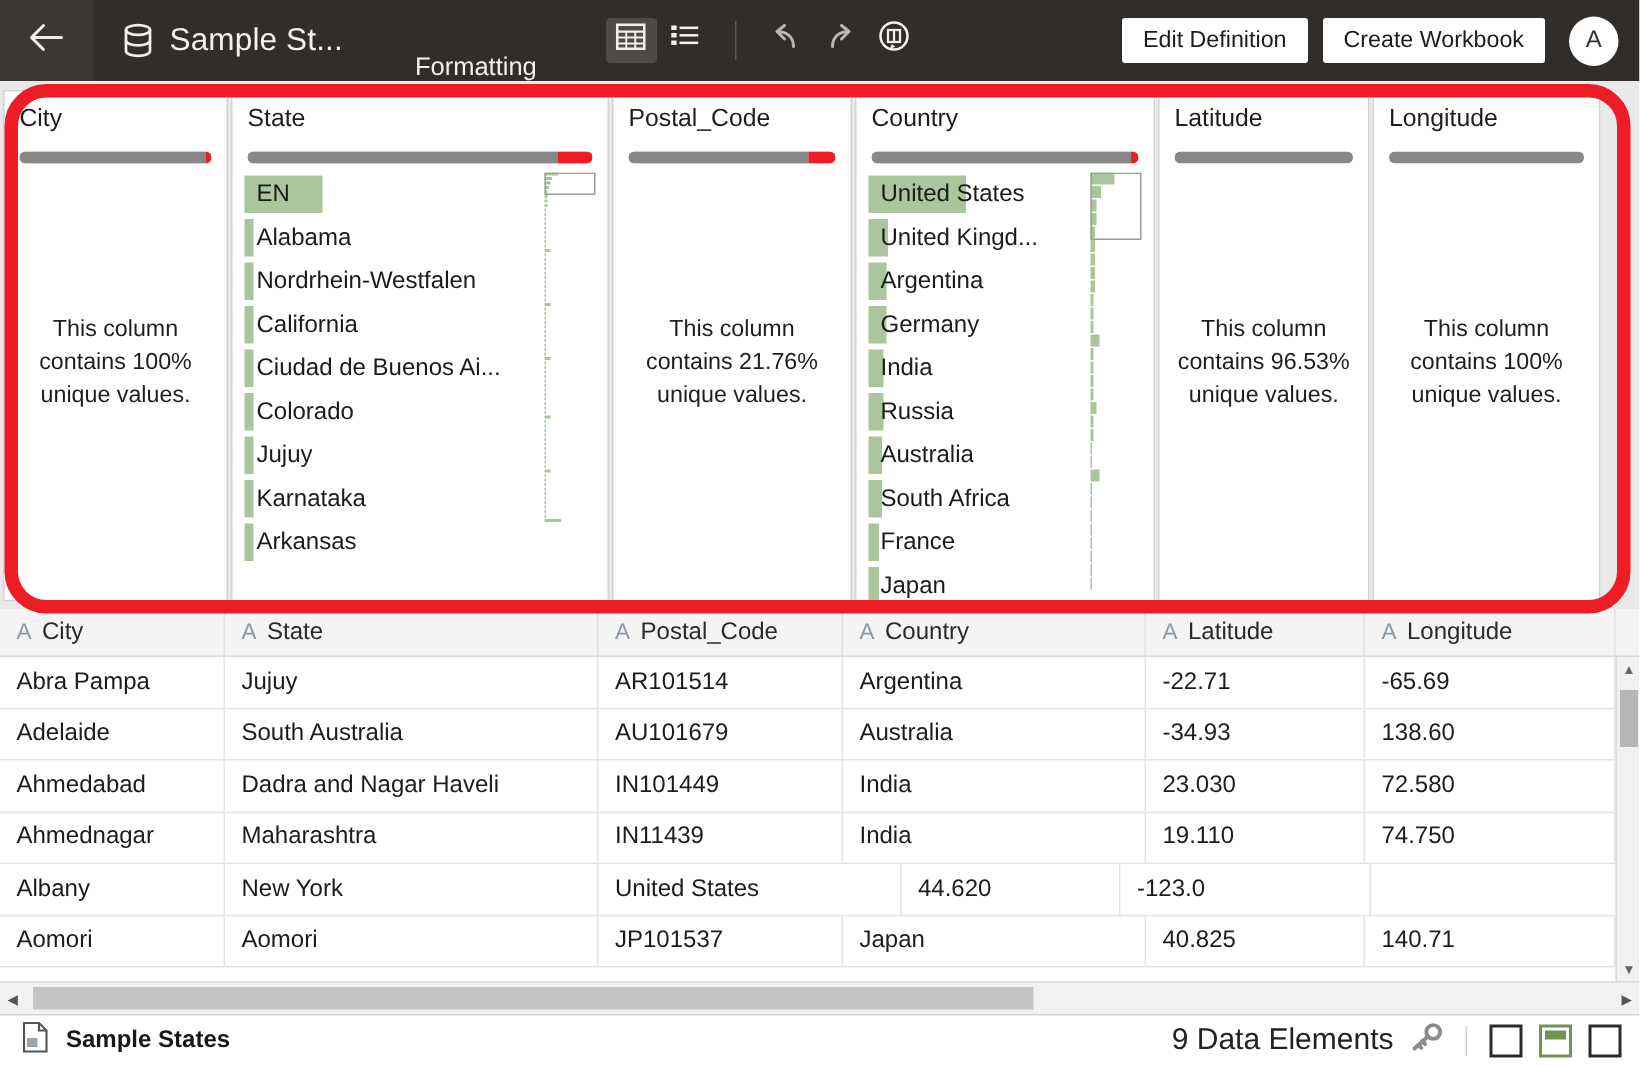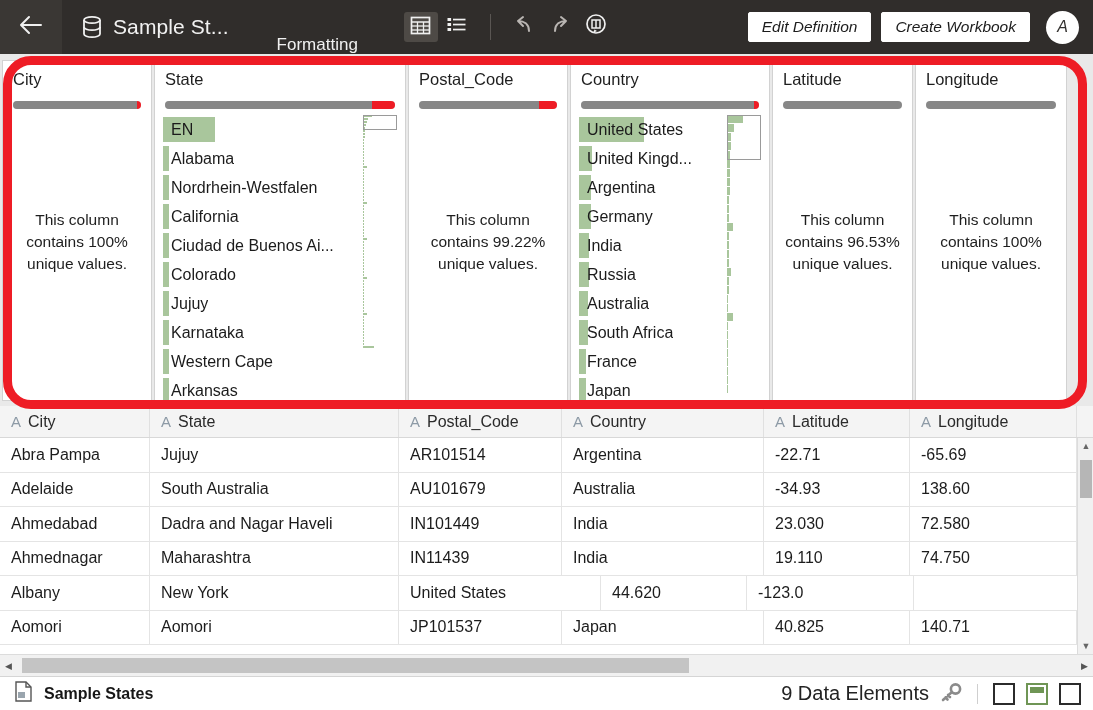--- a/index.html
+++ b/index.html
@@ -57,21 +57,21 @@
   }
   .tool-btn {
     width: 34px; height: 30px;
     display: flex; align-items: center; justify-content: center;
     border-radius: 3px; cursor: pointer;
   }
   .tool-btn.active { background: #4e4a46; }
   .tool-sep { width: 1px; height: 26px; background: #5a5653; margin: 0 14px; }
   .hdr-right {
     margin-left: auto; display: flex; align-items: center; gap: 10px;
-    padding-right: 14px; height: 54px; font-style: italic;
+    padding-right: 14px; height: 54px;
   }
   .wbtn {
     background: #ffffff; color: #1c1c1c;
     font-size: 15.5px;
     height: 30px; padding: 0 13px;
     border: 1px solid #ffffff; border-radius: 2px;
     display: flex; align-items: center;
     cursor: pointer; white-space: nowrap;
   }
   .avatar {
@@ -403,24 +403,20 @@
             <div class="vrow">
               <div class="vbar" style="width: 3%;"></div>
               <span class="vlabel">Jujuy</span>
             </div>
             <div class="vrow">
               <div class="vbar" style="width: 3%;"></div>
               <span class="vlabel">Karnataka</span>
             </div>
             <div class="vrow">
               <div class="vbar" style="width: 3%;"></div>
-              <span class="vlabel">Western Cape</span>
-            </div>
-            <div class="vrow">
-              <div class="vbar" style="width: 3%;"></div>
               <span class="vlabel">Arkansas</span>
             </div>
           </div>
           <div class="mini-hist">
             <div class="mh-bar" style="width: 9px; height: 2px;"></div>
             <div class="mh-bar" style="width: 5px; height: 2px;"></div>
             <div class="mh-bar" style="width: 4px; height: 2px;"></div>
             <div class="mh-bar" style="width: 3px; height: 2px;"></div>
             <div class="mh-bar" style="width: 2px; height: 2px;"></div>
             <div class="mh-bar" style="width: 2px; height: 2px;"></div>
@@ -499,21 +495,21 @@
             <div class="mh-viewport" style="width: 34px; height: 15px;"></div>
           </div>
         </div>
       </div>
       <div class="card" style="width: 160px;">
         <div class="card-title">Postal_Code</div>
         <div class="bar-wrap">
           <div class="bar-gray" style="width: 87%;"></div>
           <div class="bar-red" style="width: 13%;"></div>
         </div>
-        <div class="unique-msg">This column contains 99.22% unique values.</div>
+        <div class="unique-msg">This column contains 21.76% unique values.</div>
       </div>
       <div class="card" style="width: 200px;">
         <div class="card-title">Country</div>
         <div class="bar-wrap">
           <div class="bar-gray" style="width: 97%;"></div>
           <div class="bar-red" style="width: 3%;"></div>
         </div>
         <div class="vlist-area">
           <div class="vlist">
             <div class="vrow">

